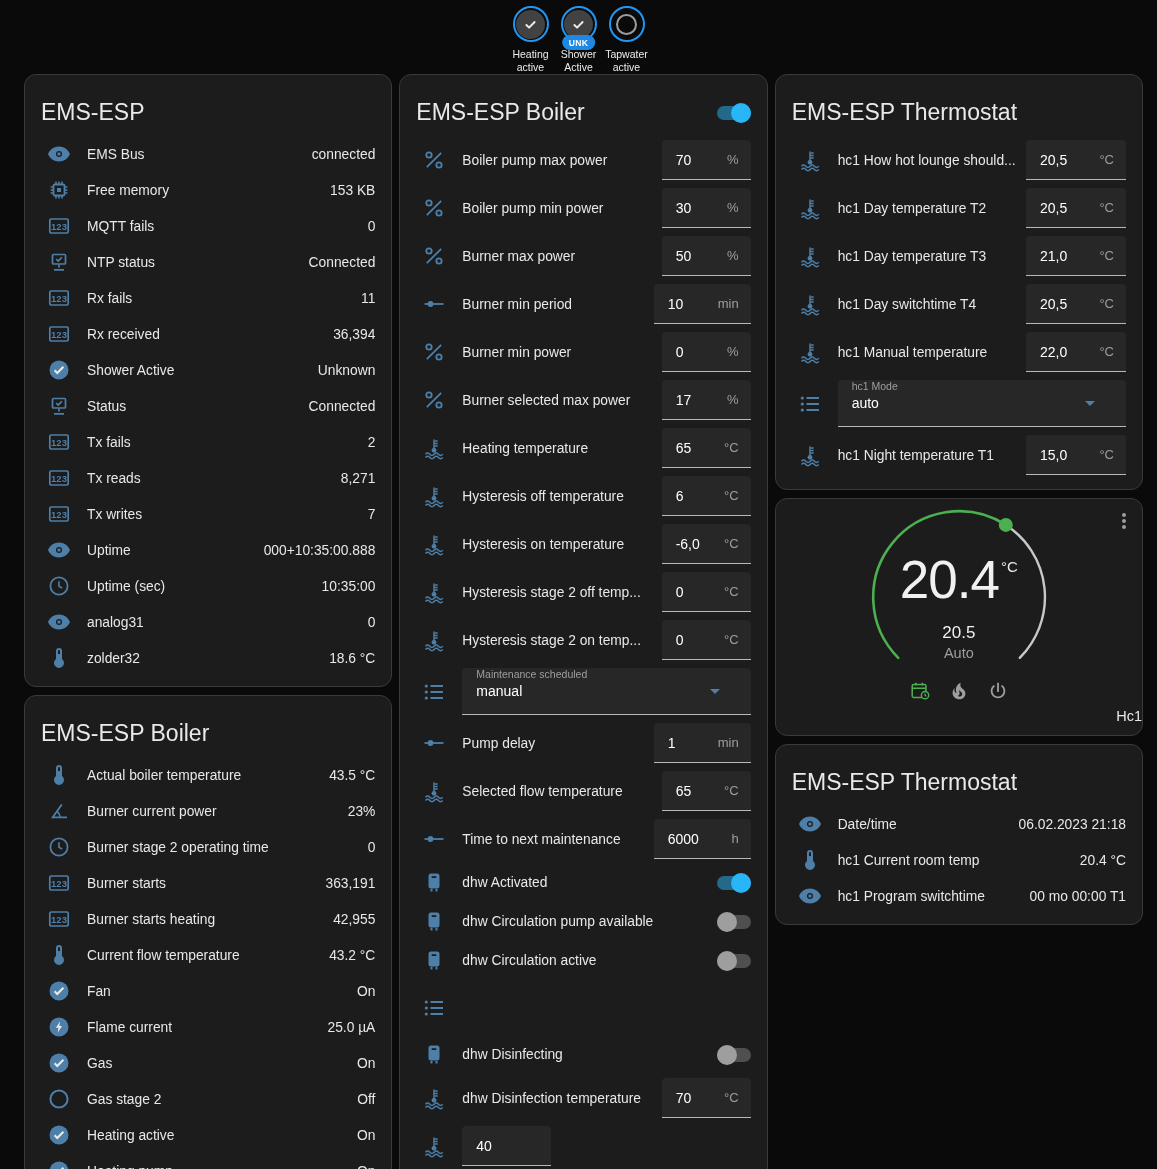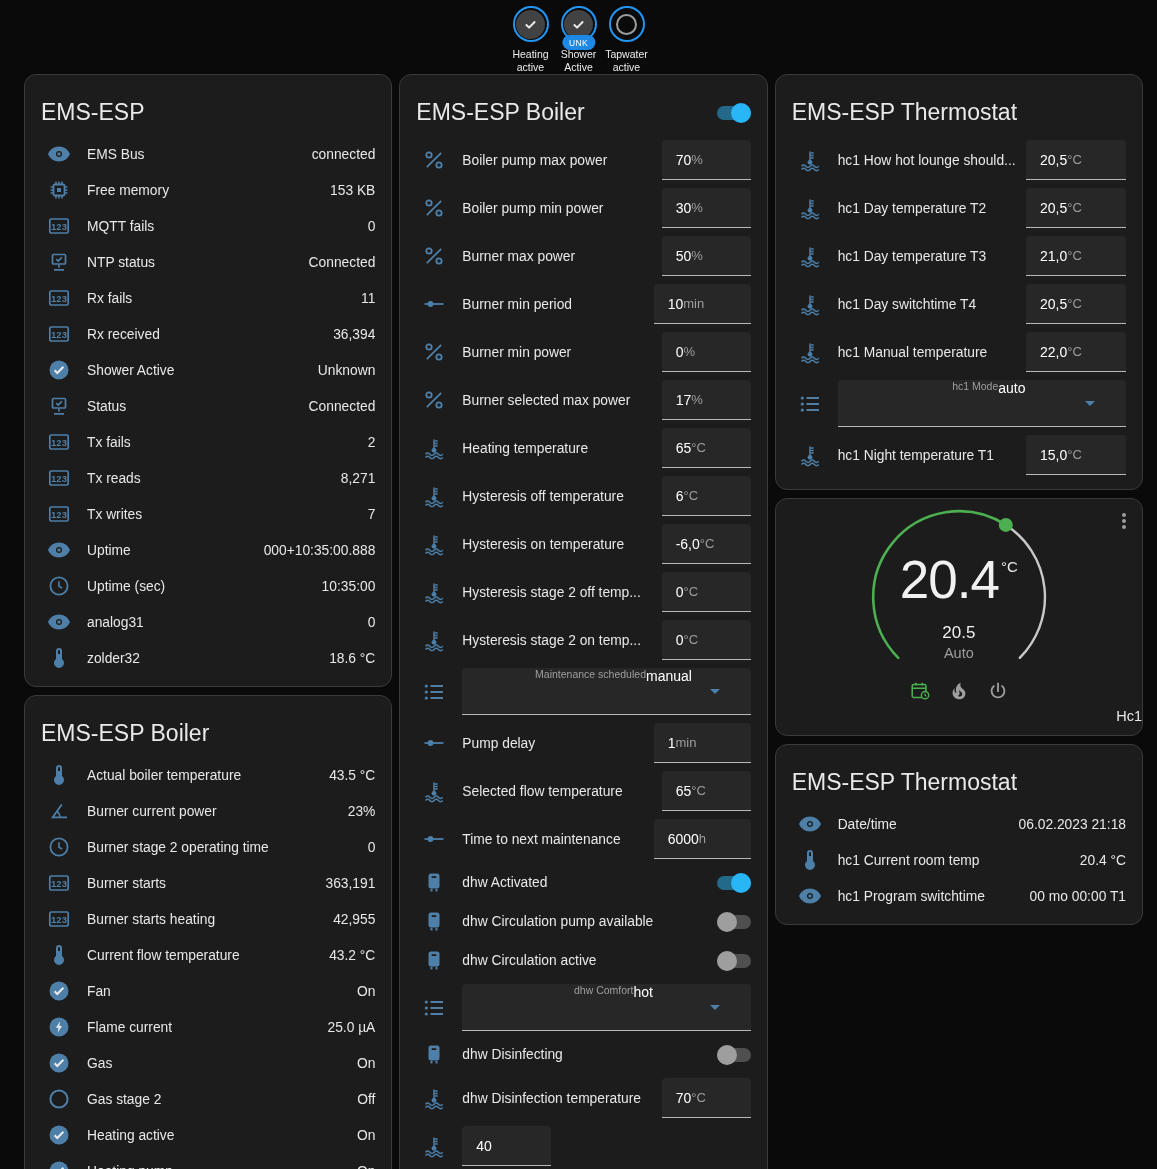--- a/index.html
+++ b/index.html
@@ -13,44 +13,44 @@
   .icon{width:24px;height:24px;display:block}
   
   .badges{display:flex;justify-content:center;gap:4px;padding-top:6px;height:70px}
   .badge{width:44px;text-align:center;position:relative;cursor:pointer}
   .badge-circle{width:36px;height:36px;border-radius:50%;border:2px solid var(--badge-ring);
     margin:0 auto;display:flex;align-items:center;justify-content:center;position:relative}
   .badge-inner{width:29px;height:29px;border-radius:50%;background:#424242;display:flex;align-items:center;justify-content:center}
   .badge-inner svg{width:19px;height:19px}
   .badge-off{width:21px;height:21px;border-radius:50%;border:2.5px solid #9e9e9e}
   .badge-pill{position:absolute;top:29px;left:50%;transform:translateX(-50%);background:#1e88e5;color:#fff;
-    font-size:8.5px;font-weight:normal;padding:2.5px 7px;border-radius:9px;letter-spacing:.4px;z-index:2}
+    font-size:8.5px;font-weight:bold;padding:2.5px 7px;border-radius:9px;letter-spacing:.4px;z-index:2}
   .badge-label{font-size:10.5px;line-height:12.5px;margin-top:6px;color:#ececec}
   
   .columns{display:flex;gap:7px;margin:4px 14px 0 24px;align-items:flex-start}
   .col{flex:1;display:flex;flex-direction:column;gap:8px;min-width:0}
   .card{background:var(--card-bg);border:1px solid var(--card-border);border-radius:12px;
     padding:20px 16px 10px;width:100%}
   .card-title{font-size:23px;font-weight:400;color:#e9e9e9;padding:4px 0 10px;display:flex;
     justify-content:space-between;align-items:center}
   .row{display:flex;align-items:center;min-height:36px;cursor:pointer}
   .row .icon{flex:0 0 24px;color:var(--icon-blue);margin:0 16px 0 6px}
   .row-label{flex:1;font-size:13.8px;color:#e8e8e8;white-space:nowrap;overflow:hidden}
   .row-value{font-size:13.8px;color:#e8e8e8;white-space:nowrap;text-align:right}
   .row.ctl{min-height:48px}
   .row.tgl{min-height:39px}
   .row.sel{min-height:55px}
-  .numbox{display:flex;align-items:center;width:89px;height:40px;
+  .numbox{display:flex;align-items:center;justify-content:space-between;width:89px;height:40px;
     background:var(--input-bg);border-radius:4px 4px 0 0;border-bottom:1px solid #b9b9b9;cursor:text}
   .numbox.wide{width:97px}
   .col-right .numbox{width:100px}
   .numbox .nv{margin-left:14px;font-size:14px;color:#fff}
   .numbox .nu{margin-right:12px;font-size:13px;color:var(--muted)}
   .selbox{flex:1;position:relative;height:47px;background:var(--input-bg);border-radius:4px 4px 0 0;
-    border-bottom:1px solid #b9b9b9;display:flex;flex-direction:row;justify-content:center;
+    border-bottom:1px solid #b9b9b9;display:flex;flex-direction:column;
     padding-left:14px;cursor:pointer;min-width:0}
   .selbox .sl{font-size:10.5px;color:var(--muted);margin-bottom:3px}
   .selbox .sv{font-size:14px;color:#fff}
   .selbox .caret{position:absolute;right:8px;top:50%;transform:translateY(-50%);color:var(--muted)}
   .switch{position:relative;width:34px;height:20px;flex:0 0 34px;cursor:pointer}
   .switch .track{position:absolute;top:3px;left:0;width:34px;height:14px;border-radius:7px}
   .switch .knob{position:absolute;top:0;width:20px;height:20px;border-radius:50%}
   .switch.on .track{background:rgba(41,182,246,.5)}
   .switch.on .knob{right:0;background:var(--accent)}
   .switch.off .track{background:#4f4f4f}
@@ -566,29 +566,20 @@
             <span class="knob"></span>
           </span>
         </div>
         <div class="row sel">
           <svg class="icon" viewBox="0 0 24 24" fill="currentColor">
             <circle cx="4.3" cy="6" r="1.6"></circle>
             <circle cx="4.3" cy="12" r="1.6"></circle>
             <circle cx="4.3" cy="18" r="1.6"></circle>
             <path d="M8.5 6H21M8.5 12H21M8.5 18H21" stroke="currentColor" stroke-width="1.9"></path>
           </svg>
-          <span class="selbox">
-            <span class="sl">dhw Comfort</span>
-            <span class="sv">hot</span>
-            <span class="caret">
-              <svg class="icon" viewBox="0 0 24 24" fill="currentColor">
-                <path d="M7 10l5 5 5-5z"></path>
-              </svg>
-            </span>
-          </span>
         </div>
         <div class="row tgl">
           <svg class="icon" viewBox="0 0 24 24" fill="currentColor">
             <path fill-rule="evenodd" d="M9 2.5h6A2.5 2.5 0 0 1 17.5 5v10a2.5 2.5 0 0 1-2.5 2.5H9A2.5 2.5 0 0 1 6.5 15V5A2.5 2.5 0 0 1 9 2.5zM9.7 5.2h4.6v1.7H9.7z"></path>
             <path d="M8.5 17.8h2v2.7h-2zM13.5 17.8h2v2.7h-2z"></path>
           </svg>
           <span class="row-label">dhw Disinfecting</span>
           <span class="switch off">
             <span class="track"></span>
             <span class="knob"></span>

